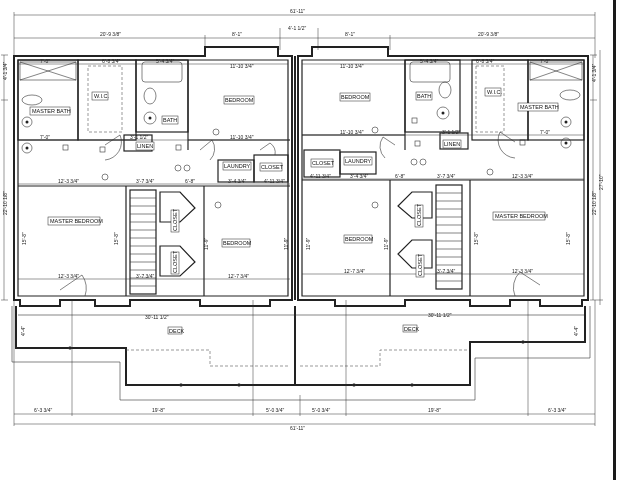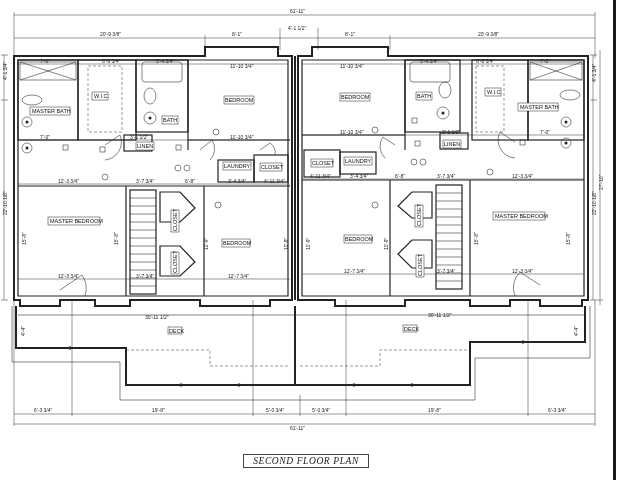--- a/index.html
+++ b/index.html
@@ -334,18 +334,15 @@
     <circle class="thin" cx="375" cy="205" r="3"></circle>
     <rect class="thin" x="63" y="145" width="5" height="5"></rect>
     <rect class="thin" x="100" y="147" width="5" height="5"></rect>
     <rect class="thin" x="176" y="145" width="5" height="5"></rect>
     <rect class="thin" x="520" y="140" width="5" height="5"></rect>
     <rect class="thin" x="415" y="141" width="5" height="5"></rect>
     <rect class="thin" x="412" y="118" width="5" height="5"></rect>
   </g>
 </svg>
 
-<div class="title-box">
-  <span class="title-text">SECOND FLOOR PLAN</span>
-</div>
 
 <div class="border-right"></div>
 </div>
 
 </body></html>

